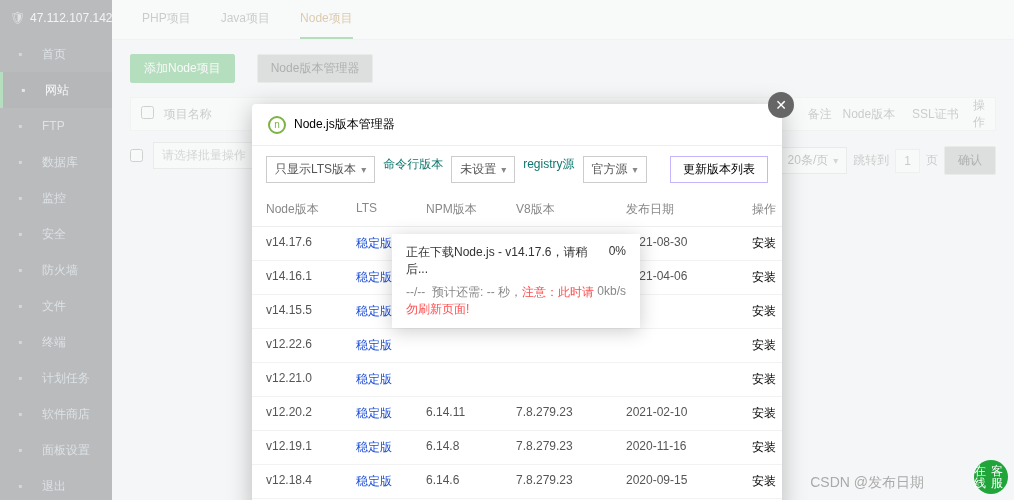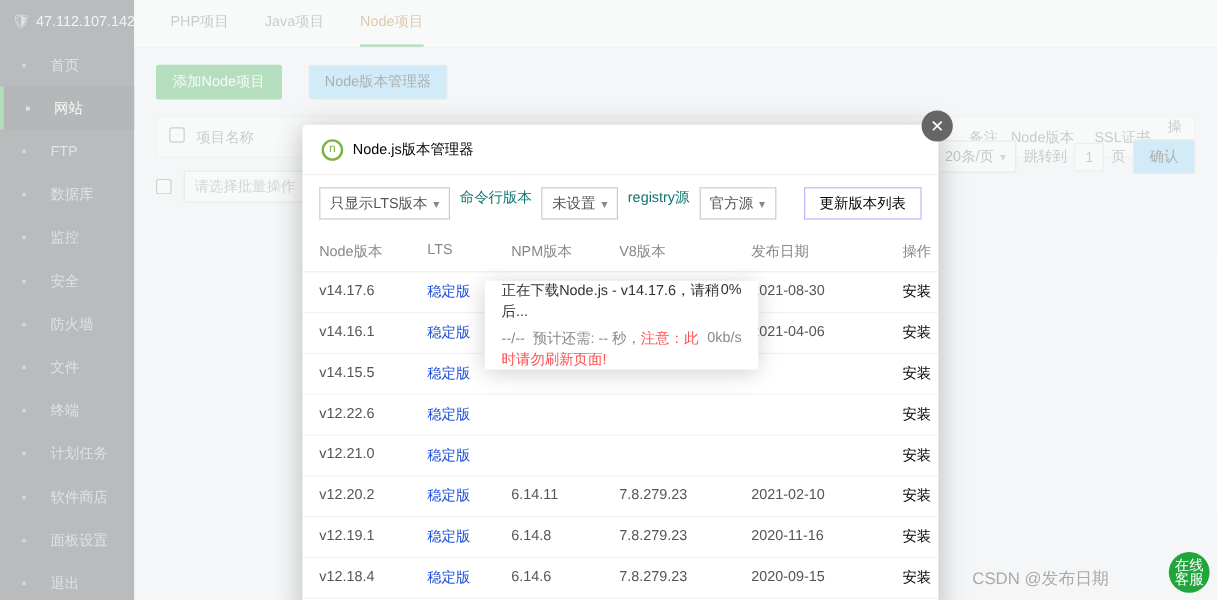--- a/index.html
+++ b/index.html
@@ -8,31 +8,31 @@
 .sb-ip{height:36px;display:flex;align-items:center;padding:0 10px;color:#e9ecef;position:relative}
 .sb-ip .dot{width:14px;height:14px;border-radius:50%;background:#ff9800;color:#fff;font-size:10px;display:flex;align-items:center;justify-content:center;margin-left:6px}
 .sb-item{height:36px;display:flex;align-items:center;padding:0 18px;gap:10px;cursor:pointer}
 .sb-item.active{background:#1e2329;color:#fff;border-left:3px solid #20a53a}
 .sb-ico{width:14px;height:14px;display:inline-block;opacity:.7}
 .main{position:absolute;left:112px;top:0;right:0;height:100%;background:#f5f6f7}
 .tabs{height:40px;background:#fff;border-bottom:1px solid #e6e6e6;display:flex;align-items:center;padding:0 30px;gap:30px}
 .tab{height:100%;display:flex;align-items:center;color:#666;cursor:pointer;border-bottom:2px solid transparent}
 .tab.active{color:#a16207;border-bottom-color:#20a53a}
 .toolbar{padding:14px 18px;display:flex;align-items:center;gap:22px}
-.btn{padding:5px 13px;border:1px solid #ccc;background:#7dd3fc;cursor:pointer;border-radius:2px}
+.btn{padding:5px 13px;border:1px solid #ccc;background:#a3a3a3;cursor:pointer;border-radius:2px}
 .btn.green{background:#20a53a;color:#fff;border-color:#20a53a}
 .search{margin-left:auto;display:flex;border:1px solid #ccc;background:#fff;border-radius:2px}
 .search input{border:0;padding:5px 10px;width:160px;outline:0}
 .search .sico{width:28px;display:flex;align-items:center;justify-content:center;color:#888}
 .thead{background:#fff;display:flex;align-items:center;height:34px;border:1px solid #e6e6e6;margin:0 18px;color:#666;padding:0 10px}
 .thead .cb{width:26px}
 .thead .c1{width:190px}.thead .c2{width:90px}.thead .c3{width:110px}.thead .c4{width:60px}.thead .c5{width:80px}.thead .c6{width:210px}.thead .c7{width:40px}.thead .c8{width:80px}.thead .c9{width:70px}.thead .c10{flex:1;text-align:right}
 .batch{margin:10px 18px;display:flex;align-items:center;gap:10px;color:#888}
 .select{border:1px solid #ccc;padding:4px 8px;background:#fff;display:flex;align-items:center;gap:6px}
-.pager{position:absolute;right:18px;top:116px;display:flex;align-items:center;gap:6px;color:#666}
+.pager{position:absolute;right:18px;top:146px;display:flex;align-items:center;gap:6px;color:#666}
 .pager .box{border:1px solid #ddd;padding:4px 8px;background:#fff}
 .modal{position:absolute;left:252px;top:104px;width:530px;background:#fff;box-shadow:0 4px 24px rgba(0,0,0,.25);border-radius:4px}
 .mhdr{height:42px;display:flex;align-items:center;padding:0 16px;border-bottom:1px solid #eee}
 .mhdr .ni{width:18px;height:18px;border-radius:50%;border:2px solid #7cb342;display:flex;align-items:center;justify-content:center;color:#7cb342;font-size:10px;margin-right:8px}
 .mclose{position:absolute;right:-12px;top:-12px;width:26px;height:26px;border-radius:50%;background:#666;color:#fff;display:flex;align-items:center;justify-content:center;cursor:pointer;font-size:14px}
 .mfilters{padding:10px 14px;display:flex;gap:8px;flex-wrap:wrap}
 .sel{border:1px solid #ccc;padding:4px 8px;background:#fff;display:flex;align-items:center;gap:5px;color:#555}
 .sel .car{font-size:10px;color:#888}
 .lbl{color:#0f766e}
 .refresh{margin-left:auto;border:1px solid #c4b5fd;padding:4px 12px;background:#fff;cursor:pointer}
@@ -41,25 +41,25 @@
 .mrow{display:flex;padding:8px 14px;border-bottom:1px solid #f2f2f2;color:#555}
 .mrow .op{color:#000000;text-align:right;cursor:pointer;flex:0 0 50px}
 .mrow .lts{color:#1d4ed8}
 .mrow .v{flex:0 0 90px}
 .mrow .lt{flex:0 0 70px}
 .mrow .np{flex:0 0 90px}
 .mrow .v8{flex:0 0 110px}
 .mrow .dt{flex:0 0 100px}
 .mthead .v{flex:0 0 90px}.mthead .lt{flex:0 0 70px}.mthead .np{flex:0 0 90px}.mthead .v8{flex:0 0 110px}.mthead .dt{flex:0 0 100px}.mthead .op{flex:0 0 50px;text-align:right}
 .overlay{position:absolute;left:0;top:0;right:0;bottom:0;background:rgba(245,246,247,.7)}
-.dlbox{position:absolute;left:404px;top:234px;width:228px;background:#fff;box-shadow:0 3px 18px rgba(0,0,0,.2);padding:0 14px;z-index:20}
+.dlbox{position:absolute;left:392px;top:234px;width:248px;background:#fff;box-shadow:0 3px 18px rgba(0,0,0,.2);padding:10px 14px;z-index:20}
 .dlbox .t{color:#333;display:flex;justify-content:space-between;margin-bottom:6px}
 .dlbox .b{color:#888;font-size:11px;display:flex;justify-content:flex-start}
 .dlbox .warn{color:#ff4d4f}
-.fab{position:absolute;right:6px;bottom:6px;width:34px;height:34px;border-radius:50%;background:#20a53a;color:#fff;display:flex;align-items:center;justify-content:center;font-size:10px;flex-direction:column;line-height:1}
+.fab{position:absolute;right:6px;bottom:6px;width:34px;height:34px;border-radius:50%;background:#20a53a;color:#fff;display:flex;align-items:center;justify-content:center;font-size:10px;flex-direction:row;line-height:1}
 .wm{position:absolute;right:90px;bottom:8px;color:#aaa;font-size:14px}
 </style>
 </head>
 <body>
 
 <div class="sidebar">
   <div class="sb-ip">
     <span class="sb-ico">🛡</span>
     <span style="margin-left:6px">47.112.107.142</span>
     <span class="dot">0</span>

